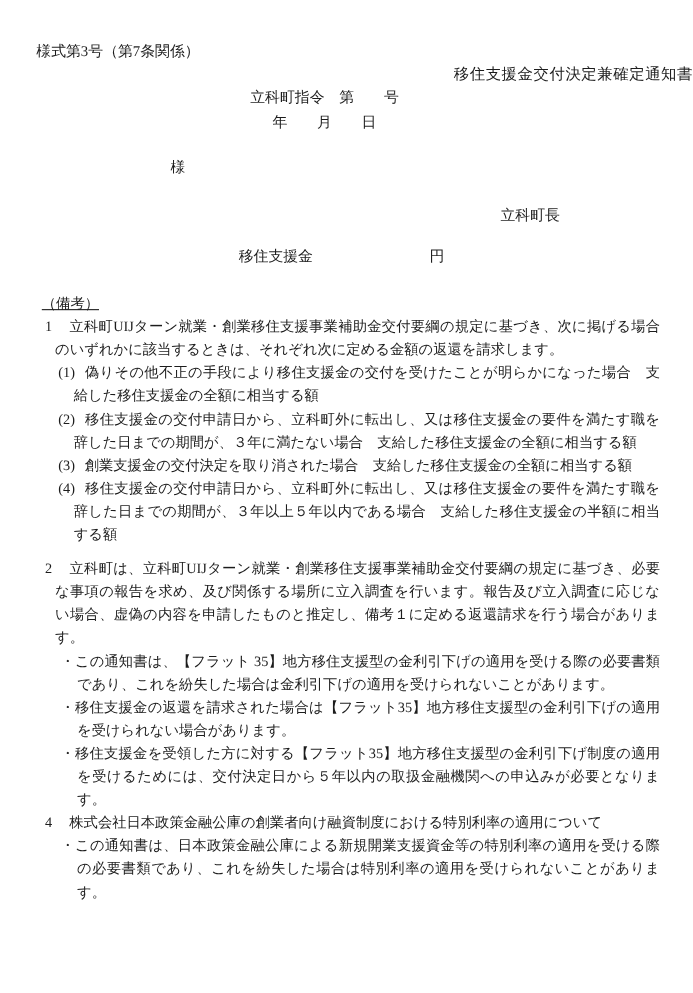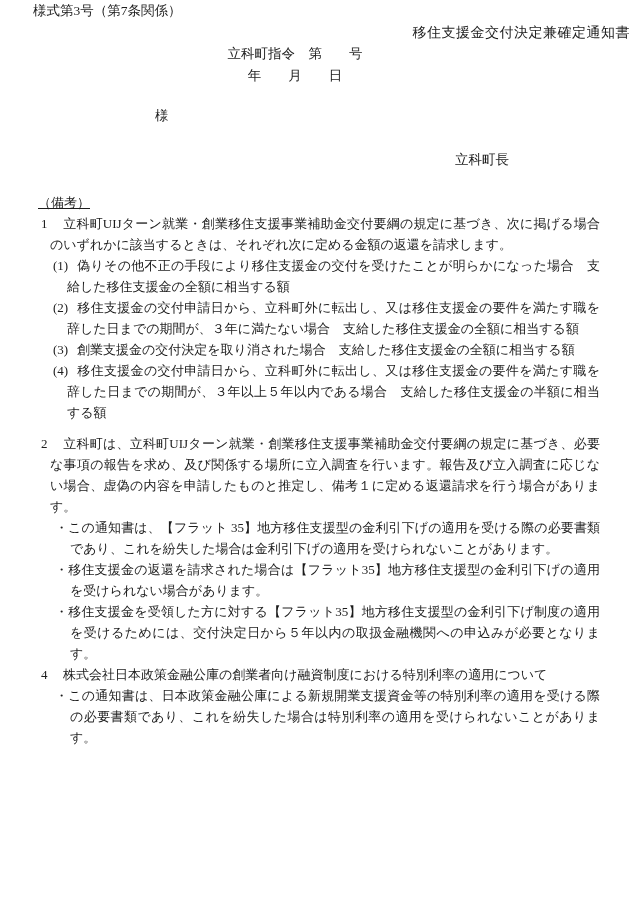--- a/index.html
+++ b/index.html
@@ -6,20 +6,21 @@
   body {
     width:630px; height:903px;
     background:#ffffff;
     font-family:"Liberation Serif","DejaVu Serif",serif;
     color:#1c1c1c;
     overflow:hidden;
   }
   .page {
     width:630px; height:642px;
     box-sizing:border-box;
+    padding-top:36px;
     font-size:13.5px;
     line-height:22px;
   }
   .form-number { margin-left:33px; }
   .title { margin:0; text-align:right; font-size:14px; font-weight:normal; letter-spacing:0.5px; }
   .ref-line, .date-line { text-align:center; padding-right:40px;font-family:Liberation Mono, monospace; }
   .addressee { margin-top:17px; padding-left:155px; }
   .sender { margin-top:22px; padding-left:455px; white-space:nowrap; }
   .para { margin:10px 33px 0 32px; text-indent:13px; text-align:justify; }
   .amount-line { margin-top:15px; padding-left:217px; }
@@ -46,20 +47,23 @@
   <h1 class="title">移住支援金交付決定兼確定通知書</h1>
 
   <div class="ref-line">立科町指令　第　　号</div>
   <div class="date-line">年　　月　　日</div>
 
   <div class="addressee">様</div>
 
   <div class="sender">立科町長</div>
 
 
+  <div class="amount-line">
+    <span>移住支援金</span><span class="amount-unit">円</span>
+  </div>
 
   <div class="remarks">
 
     <div class="remarks-heading">（備考）</div>
 
     <p class="ritem"><span class="num">1</span><span>立科町UIJターン就業・創業移住支援事業補助金交付要綱の規定に基づき、次に掲げる場合のいずれかに該当するときは、それぞれ次に定める金額の返還を請求します。</span></p>
 
     <p class="subitem"><span class="subnum">(1)</span><span>偽りその他不正の手段により移住支援金の交付を受けたことが明らかになった場合　支給した移住支援金の全額に相当する額</span></p>
     <p class="subitem"><span class="subnum">(2)</span><span>移住支援金の交付申請日から、立科町外に転出し、又は移住支援金の要件を満たす職を辞した日までの期間が、３年に満たない場合　支給した移住支援金の全額に相当する額</span></p>
     <p class="subitem"><span class="subnum">(3)</span><span>創業支援金の交付決定を取り消された場合　支給した移住支援金の全額に相当する額</span></p>

